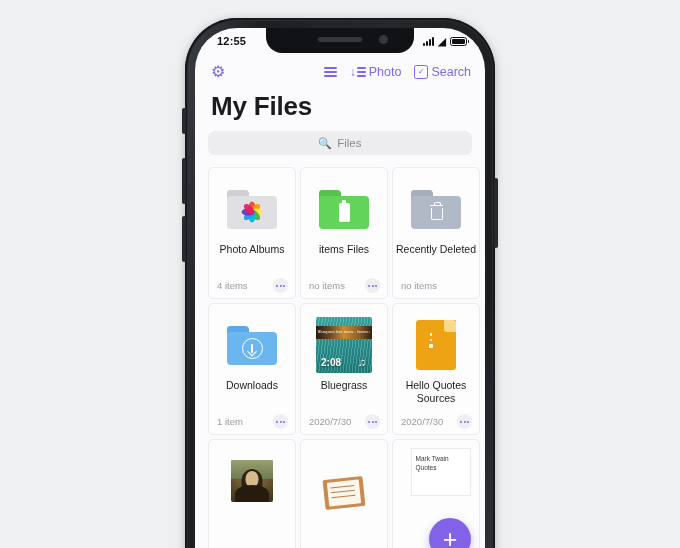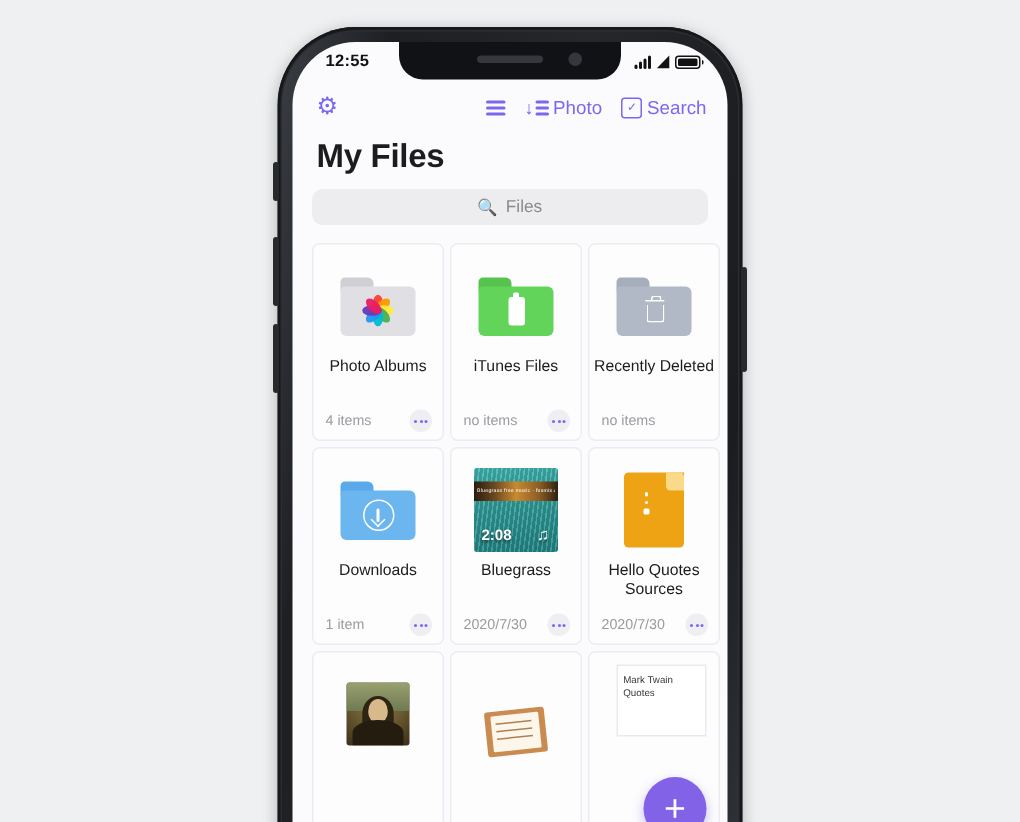--- a/index.html
+++ b/index.html
@@ -94,21 +94,21 @@
   .lines-icon span{ display:block; height:1.6px; background:#7b68ee; border-radius:1px; margin-bottom:2.6px;}
   .lines-icon span:last-child{margin-bottom:0}
   .sort-icon{ display:flex; align-items:center; gap:1px; }
   .checkbox-icon{
     width:12px;height:12px;border:1.4px solid #7b68ee;border-radius:2.5px;
     display:flex;align-items:center;justify-content:center;
   }
 
   
   #page-title{
-    font-size:22px; font-weight:bold; color:#1c1c1e;
+    font-size:26px; font-weight:bold; color:#1c1c1e;
     padding:7px 0 9px 16px; letter-spacing:-.2px;
   }
   #search-bar{
     margin:0 13px; height:24px; border-radius:7px; background:#ededf0;
     display:flex; align-items:center; justify-content:center; gap:5px;
     color:#8a8a8e; font-size:11.5px;
   }
 
   
   #grid{
@@ -373,21 +373,21 @@
     <div class="card">
       <div class="card-thumb">
         <div class="folder">
           <div class="tab" style="background:#57c34f"></div>
           <div class="body" style="background:#62d45a"></div>
           <div class="glyph">
               <div class="usb"></div>
             </div>
         </div>
       </div>
-      <div class="card-name">iTunes Files</div>
+      <div class="card-name">items Files</div>
       <div class="card-meta">no items</div>
       <div class="more-btn">
           <i></i>
           <i></i>
           <i></i>
         </div>
     </div>
 
     <div class="card">
       <div class="card-thumb">

